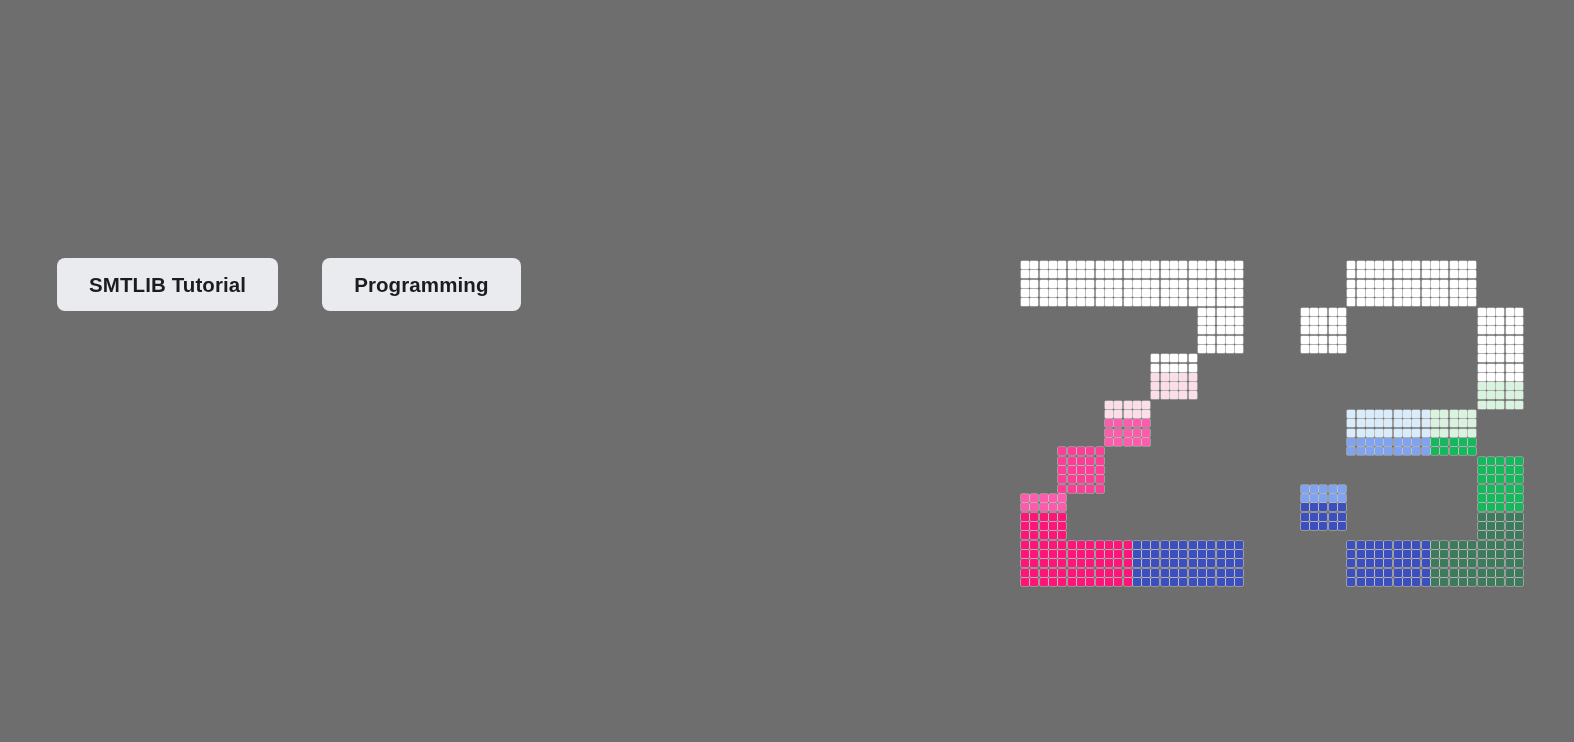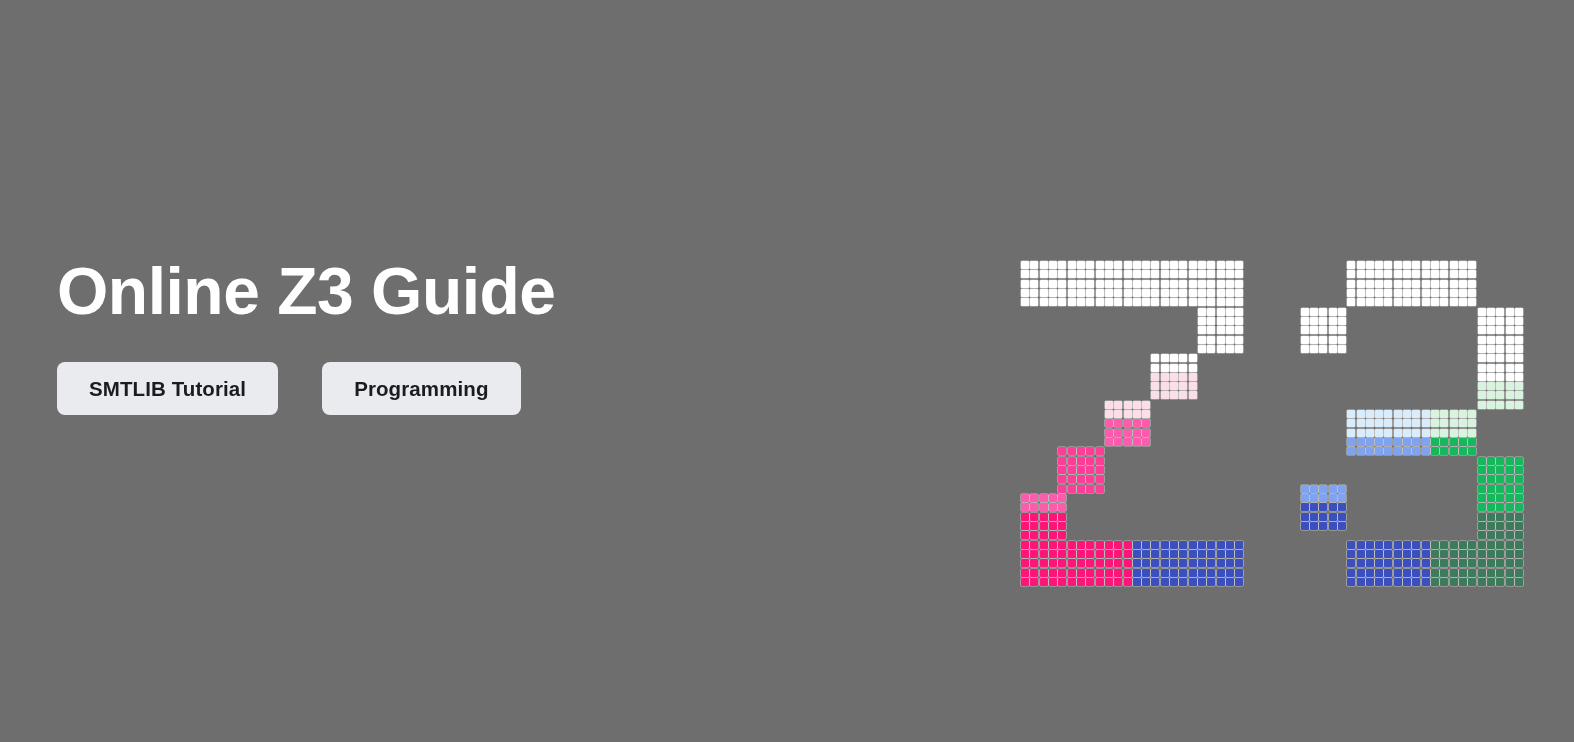--- a/index.html
+++ b/index.html
@@ -77,21 +77,20 @@
     border-radius: 1px;
     box-shadow: 0 0 0 0.6px rgba(255,255,255,0.55);
   }
 </style>
 </head>
 <body>
 
 <div id="hero">
 
   <div id="hero-text">
-    <h1 id="page-title">Online Z3 Guide</h1>
 
     <div id="cta-row">
       <button class="cta-button">SMTLIB Tutorial</button>
       <button class="cta-button">Programming</button>
     </div>
   </div>
 
   <div id="logo">
       <div class="px-cell" style="left: 0px; top: 0px; width: 8px; height: 8px; background: rgb(255, 255, 255);"></div>
       <div class="px-cell" style="left: 9.32px; top: 0px; width: 8px; height: 8px; background: rgb(255, 255, 255);"></div>

